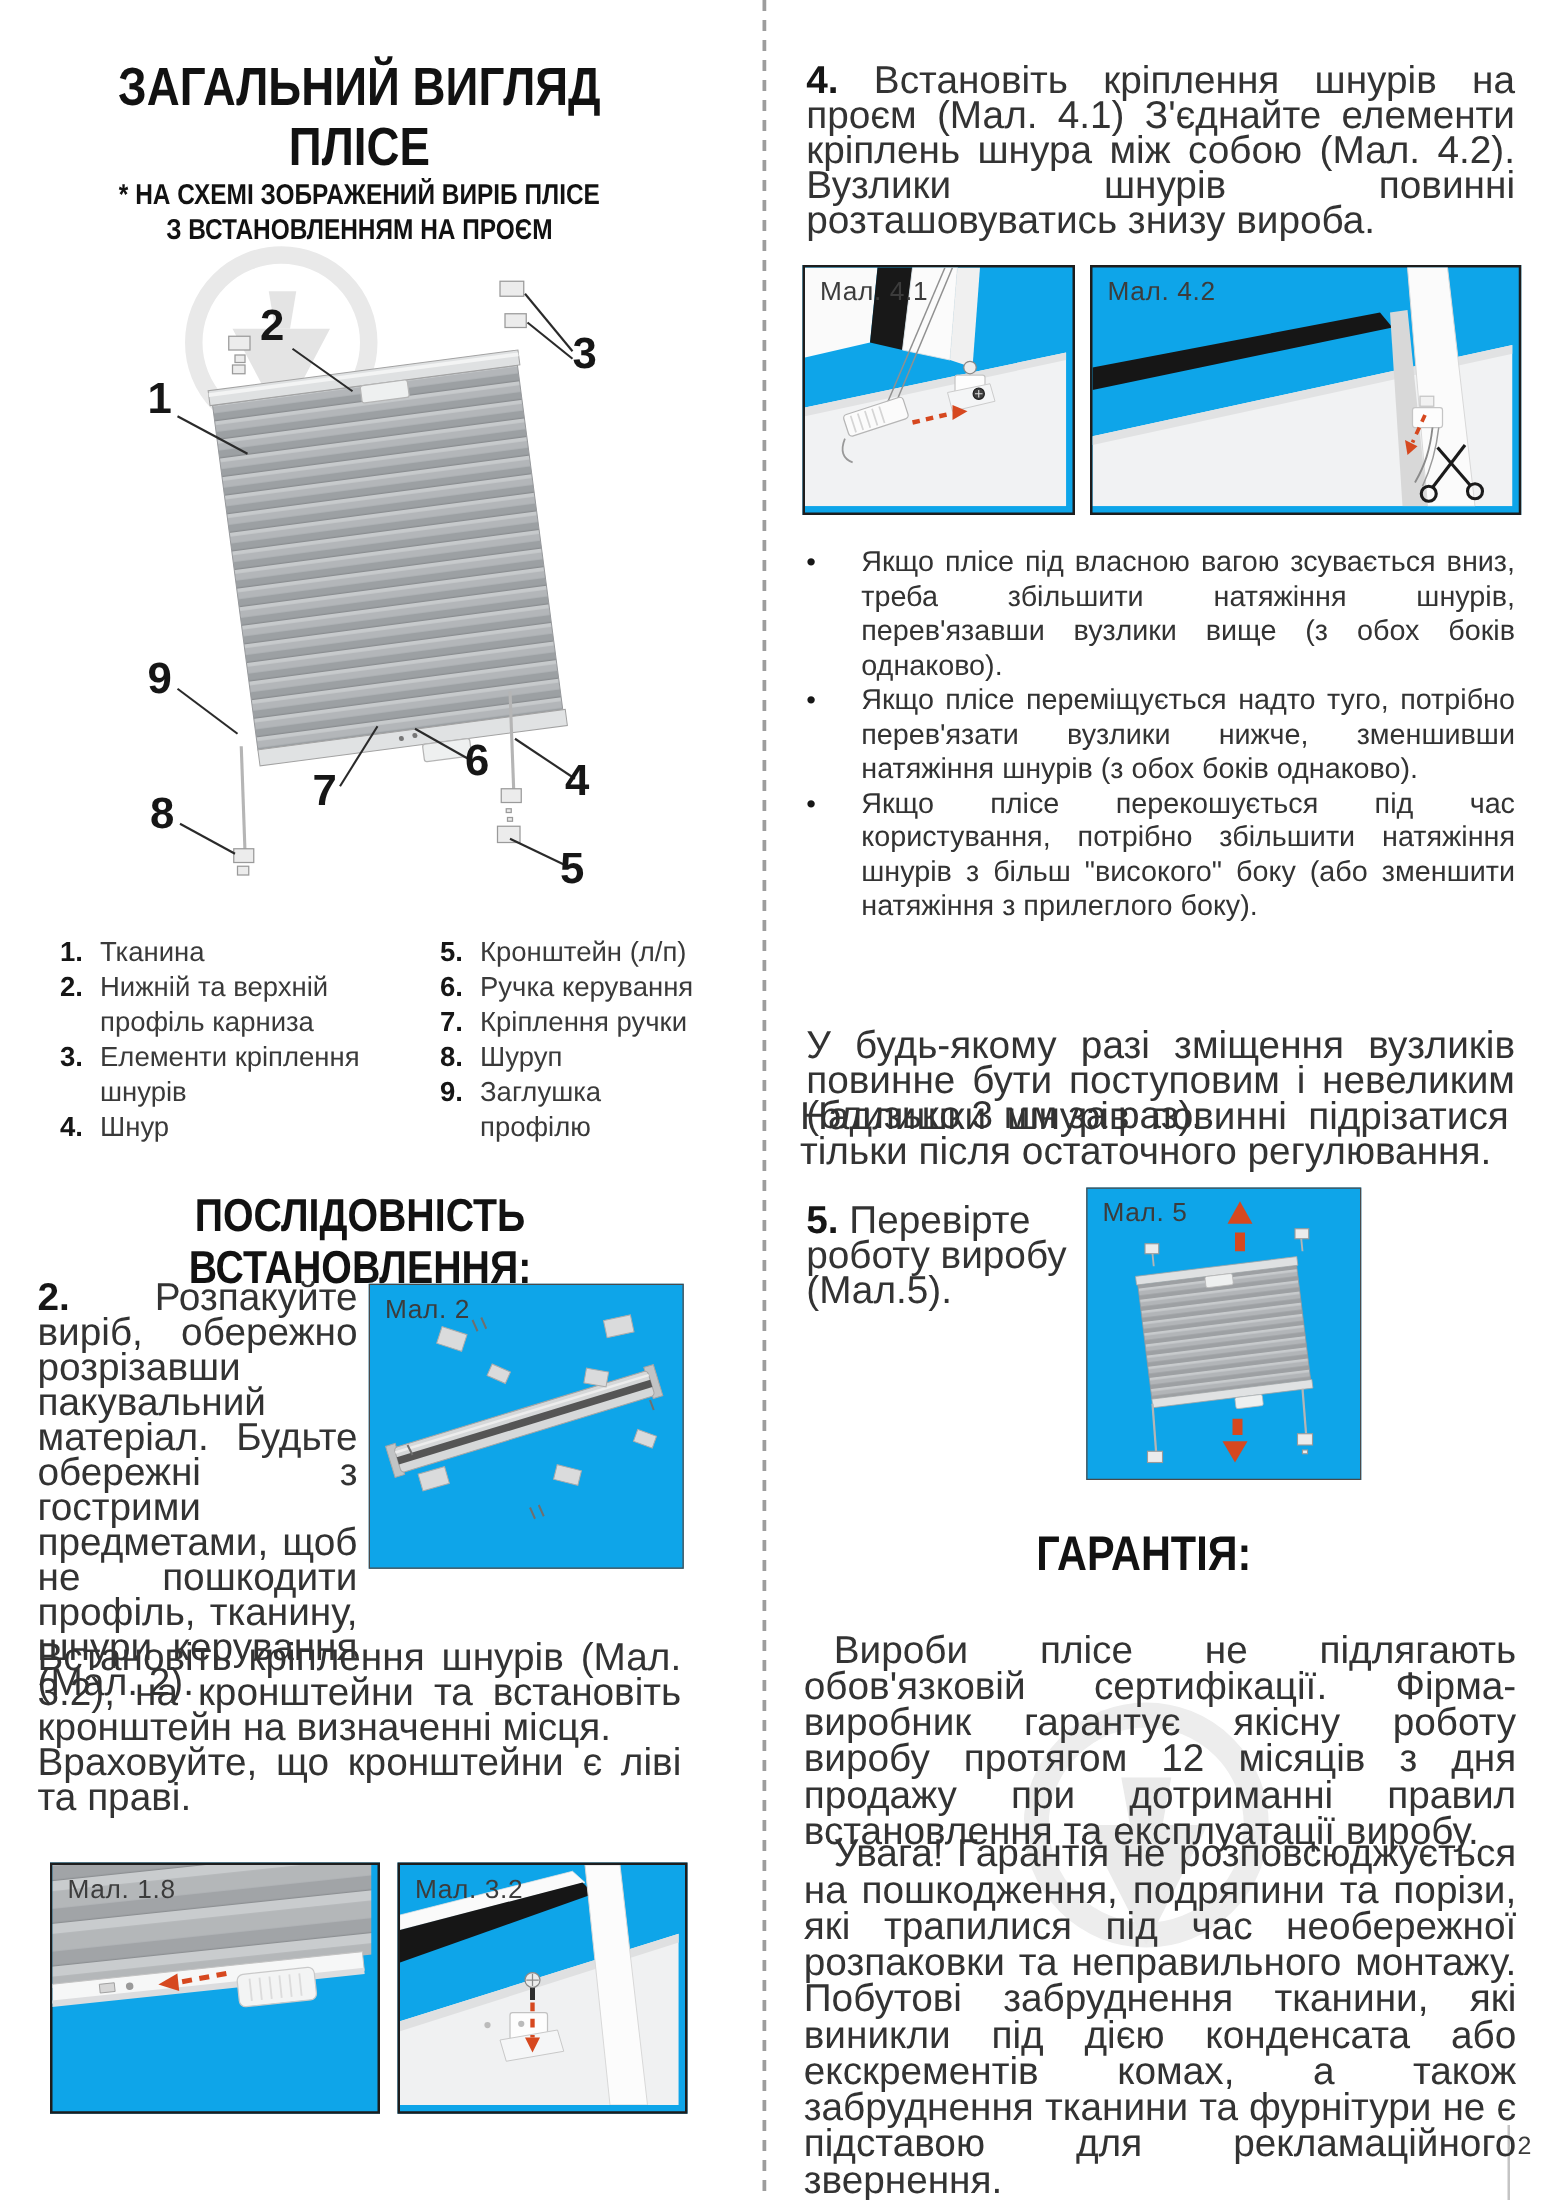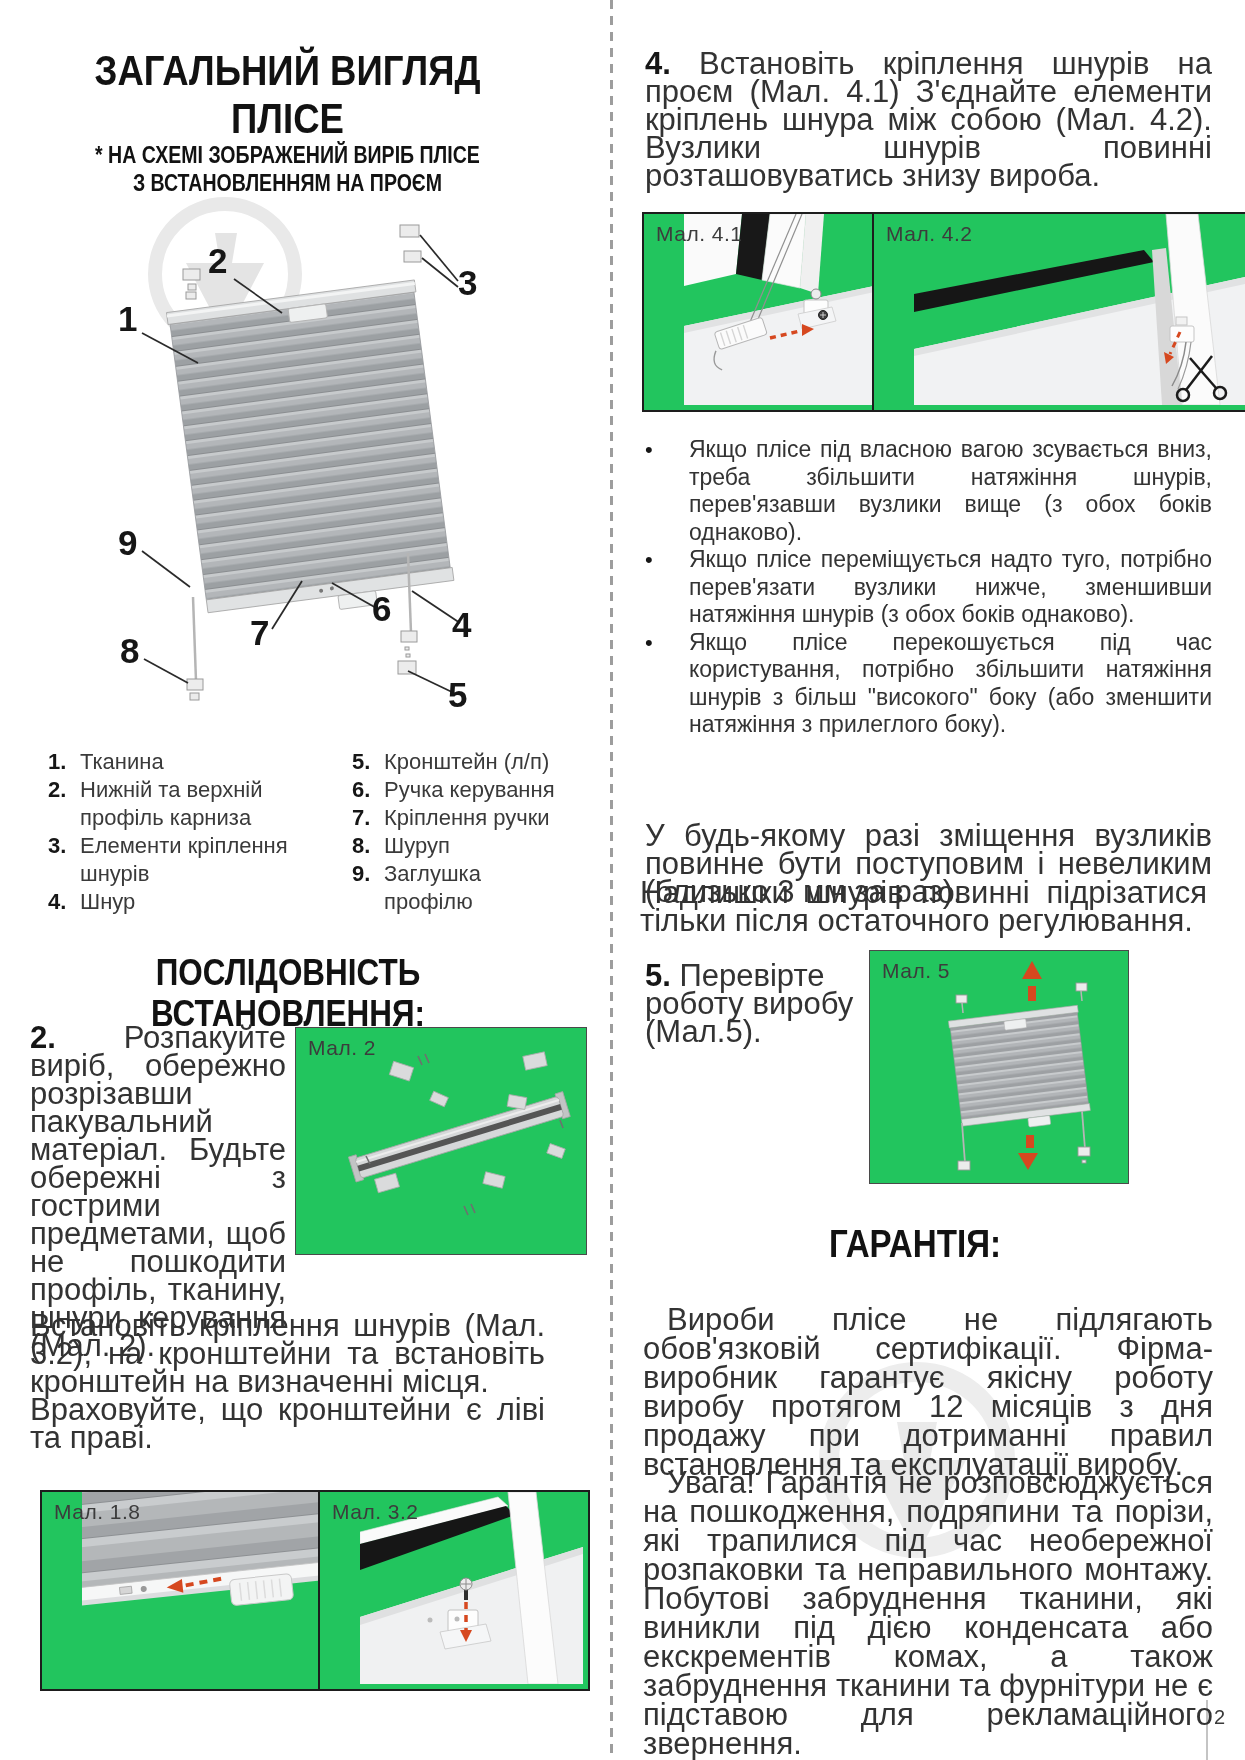--- a/index.html
+++ b/index.html
@@ -14,21 +14,21 @@
   .sechead{font-size:37px;}
   .warrhead{font-size:39px;}
   
   .body{font-size:31px;line-height:28px;color:#333;text-align:justify;}
   .body b{color:#161616;}
   
   .lrow{display:flex;font-size:22px;line-height:28px;color:#3a3a3a;}
   .lrow b{flex:0 0 32px;color:#161616;}
   .lrow span{flex:1;}
   
-  .figbox{position:absolute;background:#22c55e;padding-left:40px;}
+  .figbox{position:absolute;background:#0ea5e9;}
   .b-thin{border:1.6px solid #4a4a4a;}
   .b-thick{border:2.5px solid #1d1d1d;}
   .figlabel{position:absolute;left:12px;top:8px;font-size:21px;color:#3c3c3c;letter-spacing:.5px;z-index:3;}
   
   .brow{display:flex;font-size:23px;line-height:27.5px;color:#333;}
   .brow .dot{flex:0 0 44px;font-size:22px;color:#161616;}
   .brow .btxt{flex:1;text-align:justify;}
   
   .callout{position:absolute;font-size:35px;font-weight:800;color:#161616;line-height:1;}
   

